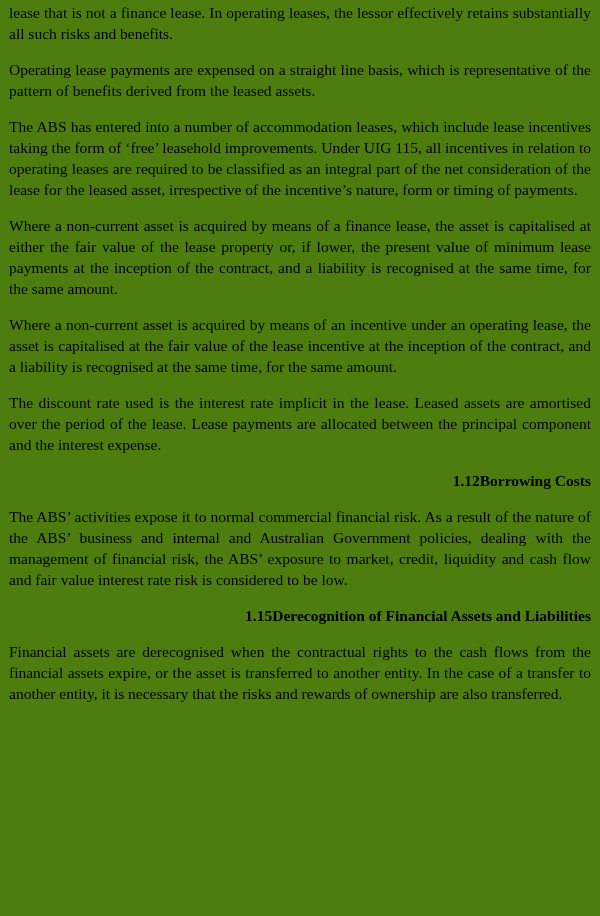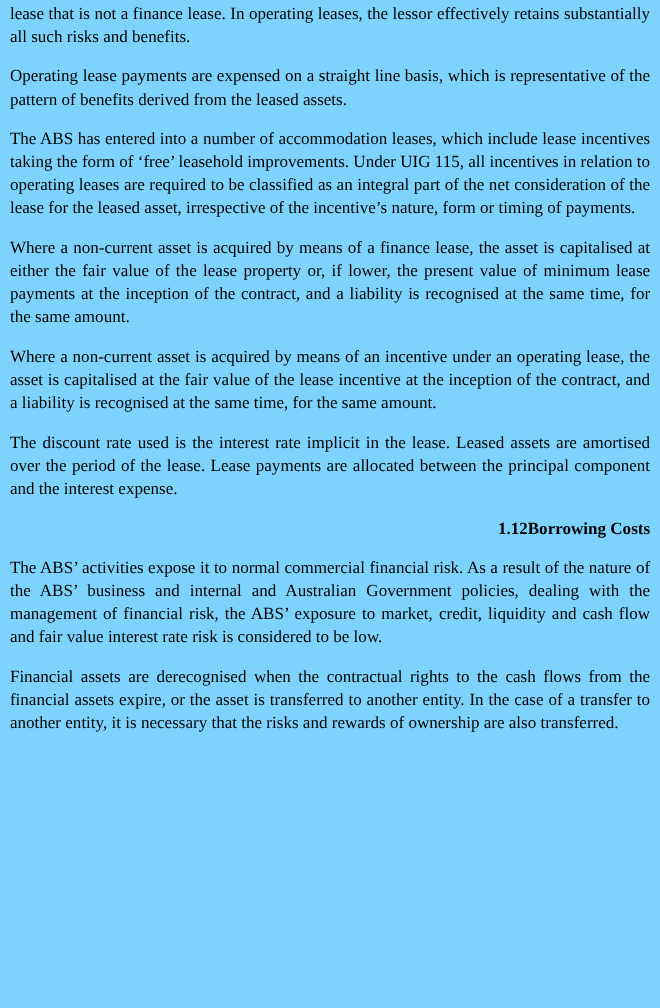--- a/index.html
+++ b/index.html
@@ -4,21 +4,21 @@
 <style>
   html, body {
     margin: 0;
     padding: 0;
     background: #ffffff;
   }
   .page {
     width: 600px;
     height: 916px;
     box-sizing: border-box;
-    background: #7dd3fc;
+    background: #4d7c0f;
     color: #000000;
     font-family: "Liberation Serif", "DejaVu Serif", serif;
     font-size: 15.5px;
     line-height: 21px;
     padding: 2px 9px 0 9px;
     overflow: hidden;
   }
   .para {
     margin: 0 0 15px 0;
     text-align: justify;
@@ -56,16 +56,19 @@
   <h2 class="heading">
     <span class="h-num">1.12</span><span>Borrowing Costs</span>
   </h2>
 
 
 
 
 
   <p class="para">The ABS’ activities expose it to normal commercial financial risk.  As a result of the nature of the ABS’ business and internal and Australian Government policies, dealing with the management of financial risk, the ABS’ exposure to market, credit, liquidity and cash flow and fair value interest rate risk is considered to be low.</p>
 
+  <h2 class="heading">
+    <span class="h-num">1.15</span><span>Derecognition of Financial Assets and Liabilities</span>
+  </h2>
 
   <p class="para">Financial assets are derecognised when the contractual rights to the cash flows from the financial assets expire, or the asset is transferred to another entity.  In the case of a transfer to another entity, it is necessary that the risks and rewards of ownership are also transferred.</p>
 
 </div>
 
 </body></html>

